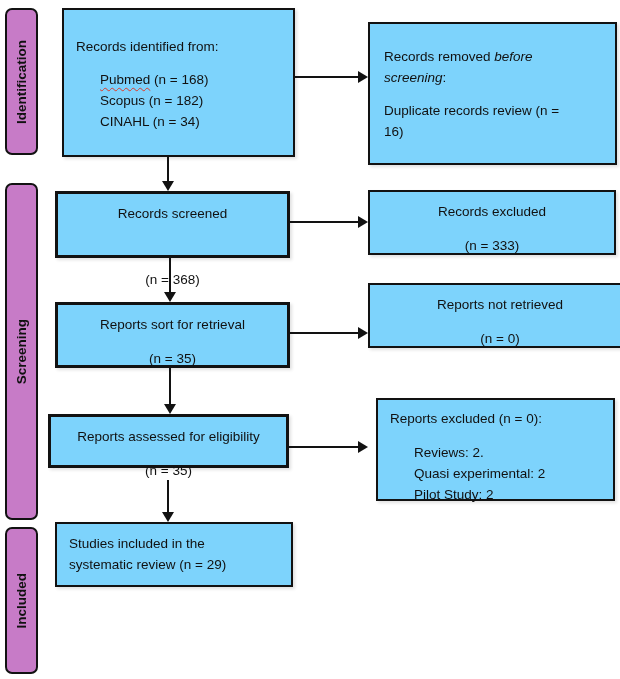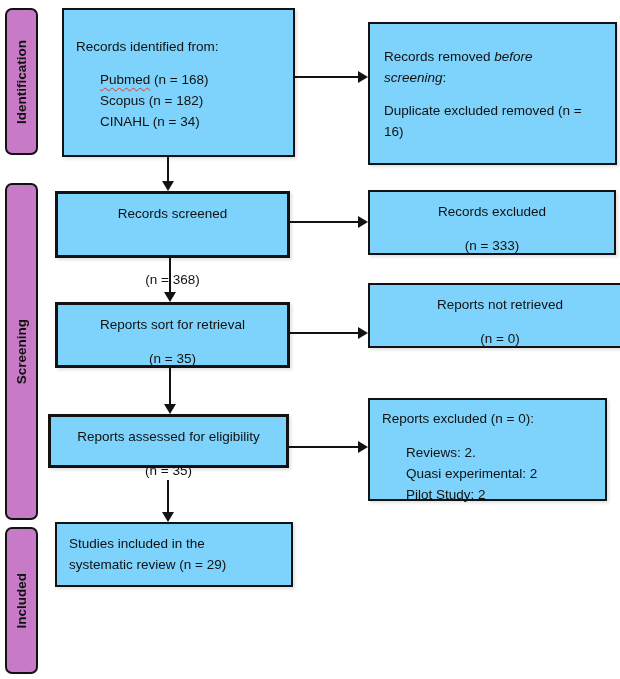--- a/index.html
+++ b/index.html
@@ -43,21 +43,21 @@
   }
   em { font-style: italic; }
 
   #box-identified       { left: 62px;  top: 8px;   width: 233px; height: 149px; padding: 26px 10px 0 12px; }
   #box-removed          { left: 368px; top: 22px;   width: 249px; height: 143px; padding: 22px 12px 0 14px; }
   #box-screened         { left: 55px;  top: 191px; width: 235px; height: 67px; gap: 32px; }
   #box-excluded         { left: 368px; top: 190px; width: 248px; height: 65px; }
   #box-retrieval        { left: 55px;  top: 302px; width: 235px; height: 66px; }
   #box-notretrieved     { left: 368px; top: 283px; width: 264px; height: 65px; }
   #box-assessed         { left: 48px;  top: 414px; width: 241px; height: 54px; }
-  #box-reportsexcluded  { left: 368px; top: 398px; width: 239px; height: 103px; padding: 8px 10px 0 12px; }
+  #box-reportsexcluded  { left: 376px; top: 398px; width: 239px; height: 103px; padding: 8px 10px 0 12px; }
   #box-studies          { left: 55px;  top: 522px; width: 238px; height: 65px;  padding: 9px 12px 0 12px; }
   #box-studies .wrap-narrow { max-width: 202px; }
 
   
   .h-arrow { position: absolute; height: 2px; background: #121212; }
   .h-arrow::after {
     content: ""; position: absolute; right: -10px; top: -5px;
     border-top: 6px solid transparent; border-bottom: 6px solid transparent;
     border-left: 10px solid #121212;
   }
@@ -99,21 +99,21 @@
       <p>CINAHL (n = 34)</p>
     </div>
   </div>
 
   <div class="box" id="box-removed">
     <p>
       <span>Records removed </span><em>before</em><br>
       <em>screening</em><span>:</span>
     </p>
     <p class="gap">
-      <span>Duplicate excluded removed (n =</span><br>
+      <span>Duplicate records review (n =</span><br>
       <span>16)</span>
     </p>
   </div>
 
   <div class="box thick center" id="box-screened">
     <div>Records screened</div>
     <div class="count">(n = 368)</div>
   </div>
   <div class="box center" id="box-excluded">
     <div>Records excluded</div>

